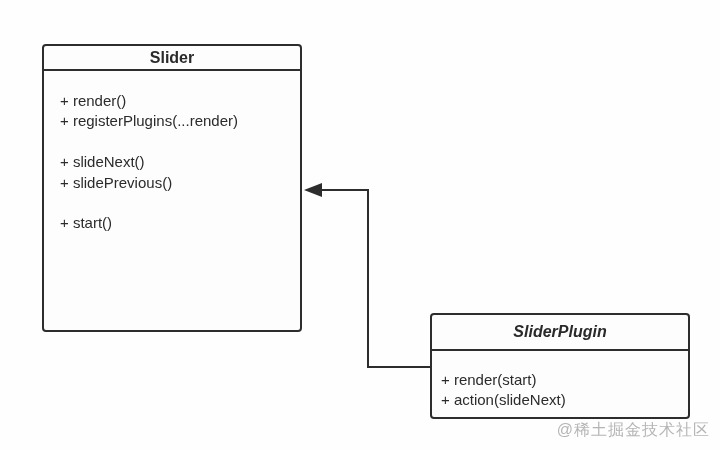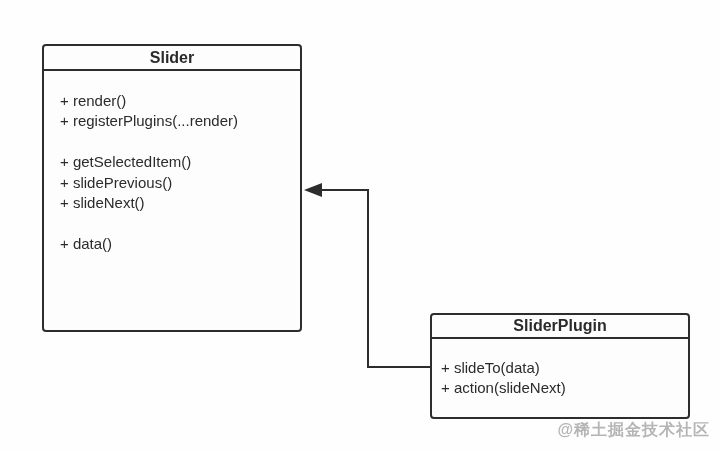--- a/index.html
+++ b/index.html
@@ -46,64 +46,62 @@
     color: #2b2b2b;
     white-space: nowrap;
     overflow: hidden;
   }
   
   .slider-box   { left: 42px;  top: 44px;  width: 260px; height: 288px; }
   .slider-box .uml-title { height: 25px; }
   .slider-box .uml-body  { padding-top: 20px; padding-left: 16px; }
   
   .plugin-box   { left: 430px; top: 313px; width: 260px; height: 106px; }
-  .plugin-box .uml-title { height: 24px; }
+  .plugin-box .uml-title { height: 36px; font-style: italic; }
   .plugin-box .uml-body  { padding-top: 19px; }
 
   .connector-svg {
     position: absolute;
     left: 0;
     top: 0;
     width: 720px;
     height: 450px;
     pointer-events: none;
   }
   .watermark {
     position: absolute;
     right: 10px;
     bottom: 9px;
     font-size: 16px;
     color: #b5b5b5;
     letter-spacing: 1px;
-    font-weight: bold;
   }
 </style>
 </head>
 <body>
 
 <div class="canvas">
 
   <div class="uml-class slider-box">
     <div class="uml-title">Slider</div>
     <div class="uml-body">
       <div class="m-line">+ render()</div>
       <div class="m-line">+ registerPlugins(...render)</div>
       <div class="m-line"></div>
-      <div class="m-line">+ getSelectedItem()</div>
+      <div class="m-line">+ slideNext()</div>
       <div class="m-line">+ slidePrevious()</div>
-      <div class="m-line">+ slideNext()</div>
       <div class="m-line"></div>
-      <div class="m-line">+ data()</div>
+      <div class="m-line">+ start()</div>
     </div>
   </div>
 
   <div class="uml-class plugin-box">
     <div class="uml-title">SliderPlugin</div>
     <div class="uml-body">
-      <div class="m-line">+ slideTo(data)</div>
+      <div class="m-line">+ render(start)</div>
       <div class="m-line">+ action(slideNext)</div>
     </div>
   </div>
 
   <svg class="connector-svg" viewBox="0 0 720 450" xmlns="http://www.w3.org/2000/svg">
     <polyline points="430,367 368,367 368,190 321,190" fill="none" stroke-width="2" stroke="#2d2d2d"></polyline>
     <polygon points="304,190 322,183 322,197" stroke="none" fill="#2d2d2d"></polygon>
   </svg>
 
   <div class="watermark">@稀土掘金技术社区</div>

